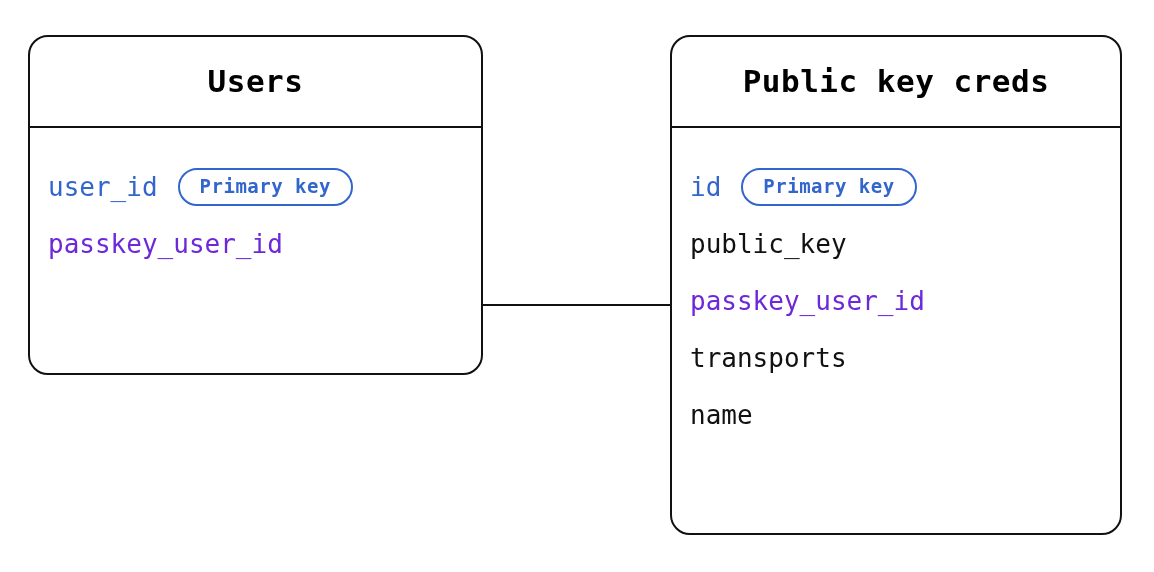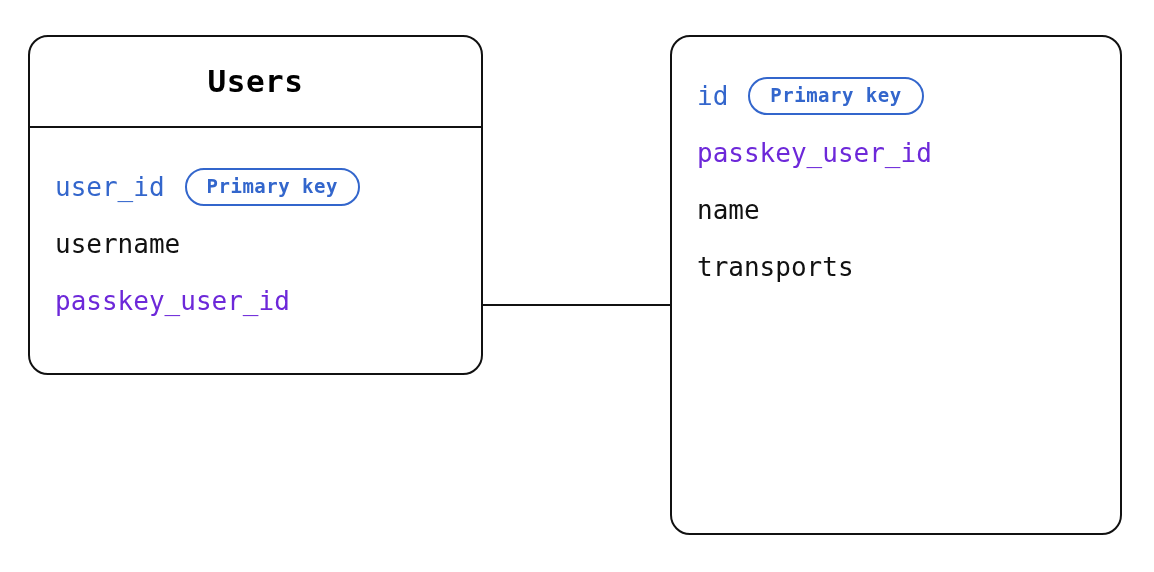--- a/index.html
+++ b/index.html
@@ -60,21 +60,21 @@
     padding: 30px 0 0 0;
     display: flex;
     flex-direction: column;
   }
 
   .field-row {
     height: 57px;
     flex: 0 0 57px;
     display: flex;
     align-items: center;
-    padding-left: 25px;
+    padding-left: 18px;
     box-sizing: border-box;
   }
 
   .field-name {
     font-family: "DejaVu Sans Mono", "Liberation Mono", monospace;
     font-size: 26px;
     line-height: 1;
     color: #000000;
     white-space: nowrap;
   }
@@ -114,37 +114,40 @@
     <div class="entity" style="left: 28px; top: 35px; width: 455px; height: 340px;">
       <div class="entity-header">
         <div class="entity-title">Users</div>
       </div>
       <div class="entity-body">
         <div class="field-row">
           <span class="field-name key">user_id</span>
           <span class="pk-badge">Primary key</span>
         </div>
         <div class="field-row">
-          <span class="field-name plain">username</span>
-        </div>
-        <div class="field-row">
           <span class="field-name fk">passkey_user_id</span>
         </div>
       </div>
     </div>
     <div class="entity" style="left: 670px; top: 35px; width: 452px; height: 500px;">
+      <div class="entity-header">
+        <div class="entity-title">Public key creds</div>
+      </div>
       <div class="entity-body">
         <div class="field-row">
           <span class="field-name key">id</span>
           <span class="pk-badge">Primary key</span>
         </div>
         <div class="field-row">
+          <span class="field-name plain">public_key</span>
+        </div>
+        <div class="field-row">
           <span class="field-name fk">passkey_user_id</span>
         </div>
         <div class="field-row">
-          <span class="field-name plain">name</span>
+          <span class="field-name plain">transports</span>
         </div>
         <div class="field-row">
-          <span class="field-name plain">transports</span>
+          <span class="field-name plain">name</span>
         </div>
       </div>
     </div>
   </div>
 
 </body></html>

